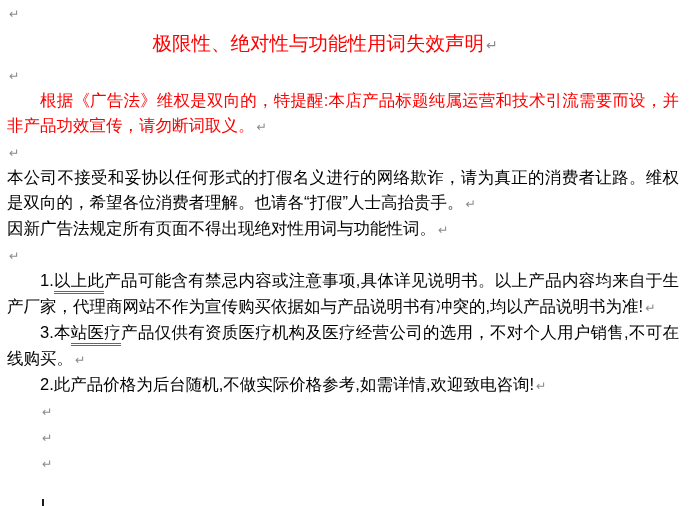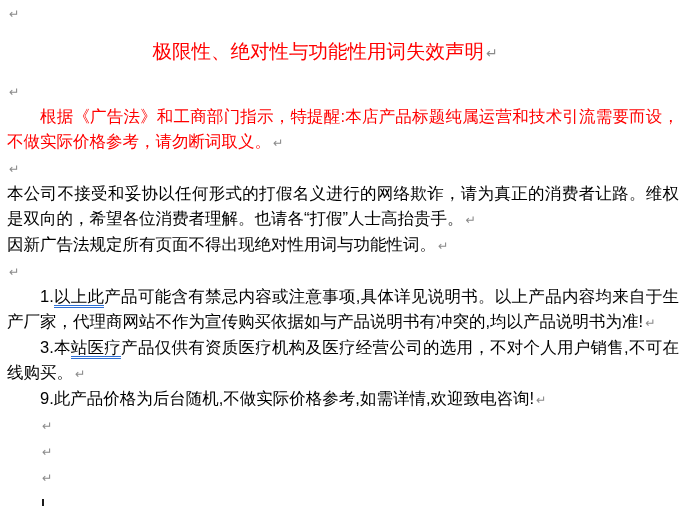--- a/index.html
+++ b/index.html
@@ -17,35 +17,36 @@
     font-size: 16.5px;
     line-height: 25px;
     text-align: justify;
   }
   p { margin: 0; padding: 0; }
   .indent { text-indent: 33px; }
   .title-para {
     text-align: center;
     font-size: 19.5px;
     line-height: 34px;
-    margin: 8px 0;
+    margin: 0 0;
     padding-right: 36px;
     color: #ff0000;
     text-indent: 0;
   }
   .red-text { color: #ff0000; }
   .pmark {
     color: #8a8a8a;
     font-size: 12.5px;
     margin-left: 2px;
     font-family: "DejaVu Sans", sans-serif;
   }
   .title-para .pmark { font-size: 14px; }
   .u-blue {
     border-bottom: 3px double #2e6fd4;
+    font-family: Liberation Mono, monospace;
   }
   .caret {
     position: absolute;
     left: 42px;
     top: 499px;
     width: 1.5px;
     height: 8px;
     background: #1a1a1a;
   }
 </style>
@@ -53,36 +54,36 @@
 <body>
 
 <div class="doc">
 
   <p><span class="pmark">↵</span></p>
 
   <p class="title-para"><span>极限性、绝对性与功能性用词失效声明</span><span class="pmark">↵</span></p>
 
   <p><span class="pmark">↵</span></p>
 
-  <p class="indent red-text"><span>根据《广告法》和工商部门指示，特提醒:本店产品标题纯属运营和技术引流需要而设，不做实际价格参考，请勿断词取义。</span><span class="pmark">↵</span></p>
+  <p class="indent red-text"><span>根据《广告法》维权是双向的，特提醒:本店产品标题纯属运营和技术引流需要而设，并非产品功效宣传，请勿断词取义。</span><span class="pmark">↵</span></p>
 
   <p><span class="pmark">↵</span></p>
 
   <p><span>本公司不接受和妥协以任何形式的打假名义进行的网络欺诈，请为真正的消费者让路。维权是双向的，希望各位消费者理解。也请各“打假”人士高抬贵手。</span><span class="pmark">↵</span></p>
 
   <p><span>因新广告法规定所有页面不得出现绝对性用词与功能性词。</span><span class="pmark">↵</span></p>
 
   <p><span class="pmark">↵</span></p>
 
 
   <p class="indent"><span>1.</span><span class="u-blue">以上此</span><span>产品可能含有禁忌内容或注意事项,具体详见说明书。以上产品内容均来自于生产厂家，代理商网站不作为宣传购买依据如与产品说明书有冲突的,均以产品说明书为准!</span><span class="pmark">↵</span></p>
 
   <p class="indent"><span>3.本</span><span class="u-blue">站医疗</span><span>产品仅供有资质医疗机构及医疗经营公司的选用，不对个人用户销售,不可在线购买。</span><span class="pmark">↵</span></p>
 
-  <p class="indent"><span>9.此产品价格为后台随机,不做实际价格参考,如需详情,欢迎致电咨询!</span><span class="pmark">↵</span></p>
+  <p class="indent"><span>2.此产品价格为后台随机,不做实际价格参考,如需详情,欢迎致电咨询!</span><span class="pmark">↵</span></p>
 
   <p class="indent"><span class="pmark">↵</span></p>
 
   <p class="indent"><span class="pmark">↵</span></p>
 
   <p class="indent"><span class="pmark">↵</span></p>
 
 </div>
 
 <div class="caret"></div>

